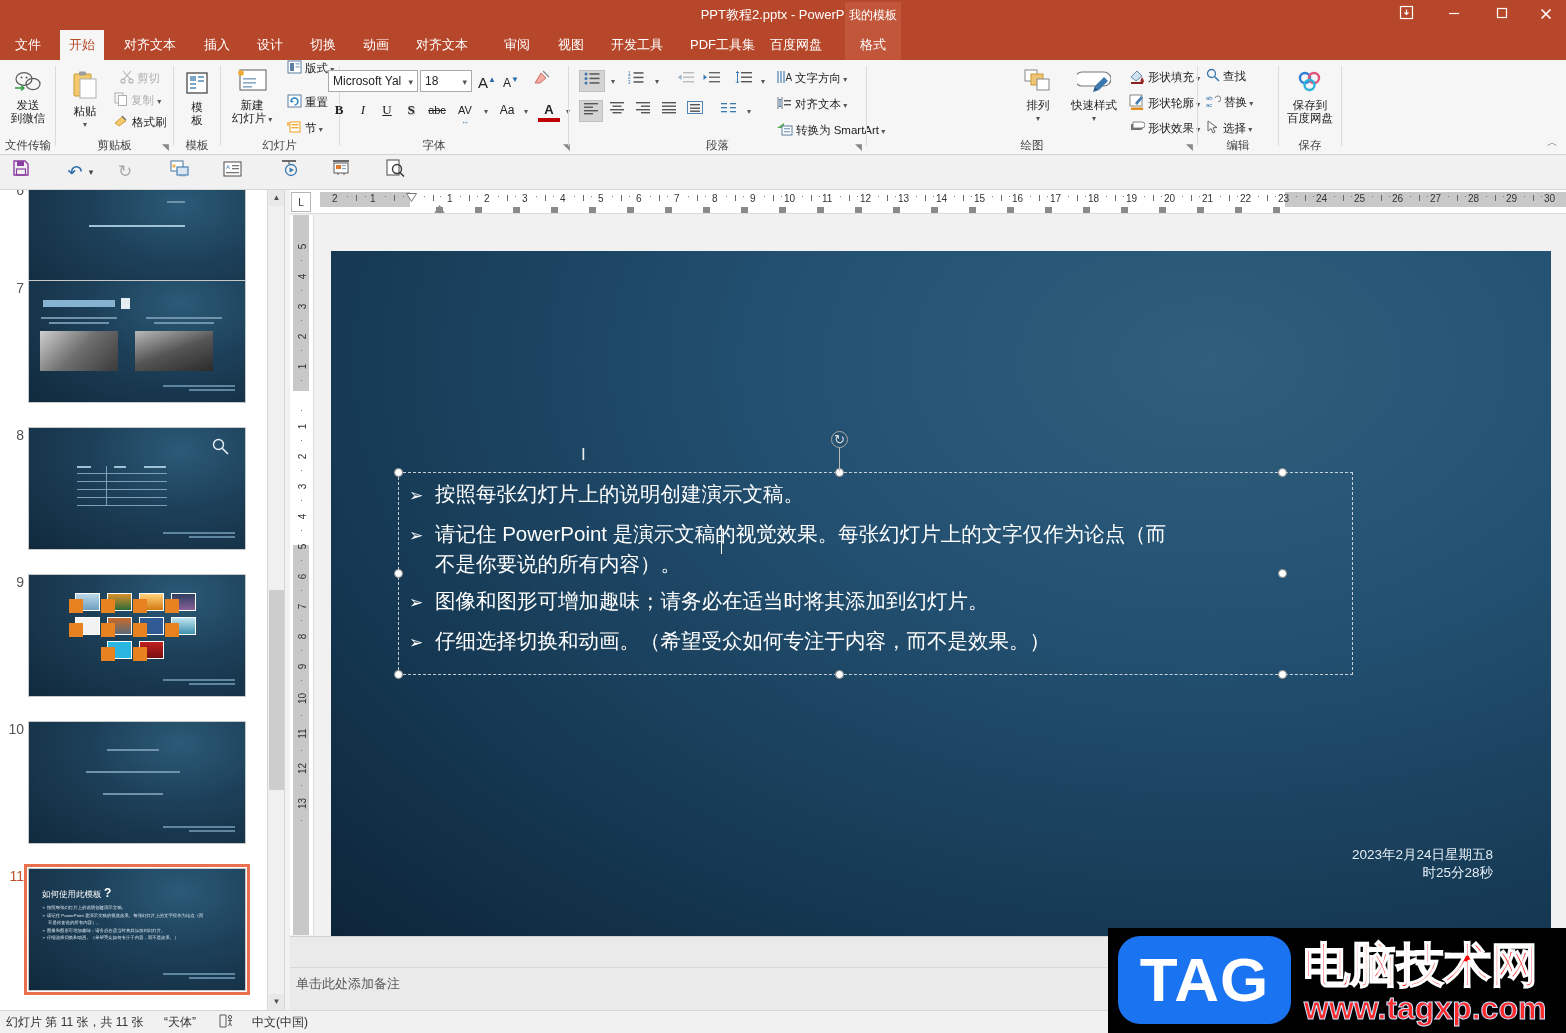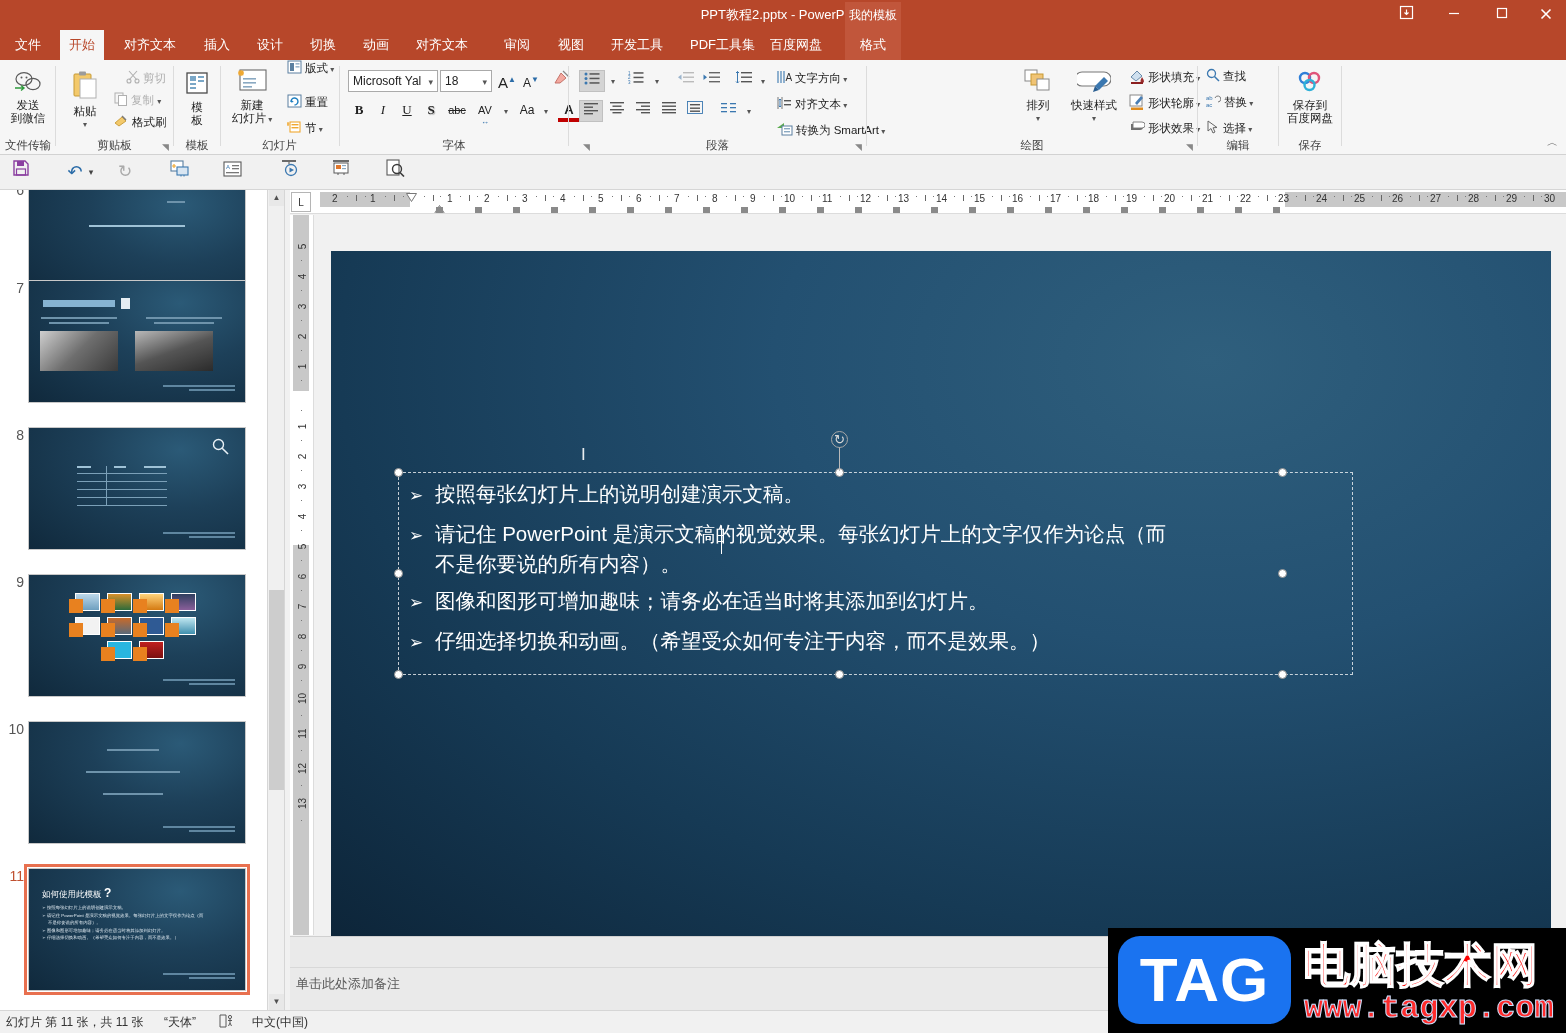--- a/index.html
+++ b/index.html
@@ -249,21 +249,21 @@
     letter-spacing:1px; font-family:"Liberation Sans", sans-serif;
   }
   #wm-cn {
     position:absolute; left:195px; top:6px; font-size:47px; font-weight:bold;
     color:#ff0000; -webkit-text-stroke:1.5px #ffffff; white-space:nowrap;
     font-family:"DejaVu Sans", sans-serif;
   }
   #wm-url {
     position:absolute; left:196px; top:62px; font-size:32px; font-weight:bold;
     color:#ff2b2b; -webkit-text-stroke:1px #cfe3ff; white-space:nowrap;
-    font-family:Liberation Mono, monospace;
+    font-family:Liberation Sans, sans-serif;
   }
 </style>
 </head>
 <body>
 
 <div id="titlebar">
   <div id="title-text">PPT教程2.pptx - PowerPoint</div>
   <div class="ctx-tab-label">我的模板</div>
   <div class="win-btn" id="btn-ribbondisplay">
     <svg width="15" height="15" viewBox="0 0 15 15">
@@ -342,21 +342,21 @@
       <span class="ico">
         <svg width="30" height="30" viewBox="0 0 30 30">
             <rect x="4" y="4" width="17" height="22" rx="1" fill="#f3c96b" stroke="#c79a35" stroke-width="1"></rect>
             <rect x="9" y="1.5" width="7" height="4" rx="1" fill="#9b9b9b"></rect>
             <rect x="10" y="9" width="16" height="19" fill="#fff" stroke="#b0b0b0" stroke-width="1"></rect>
           </svg>
       </span>
       <span>粘贴</span>
       <span class="caretsm" style="display:block">▾</span>
     </div>
-    <div class="smallbtn dis" style="left:70px; top:10px">
+    <div class="smallbtn dis" style="left:64px; top:10px">
       <span class="ico">
         <svg width="14" height="14" viewBox="0 0 14 14">
             <circle cx="3" cy="11" r="2" fill="none" stroke="#b0b0b0" stroke-width="1.1"></circle>
             <circle cx="11" cy="11" r="2" fill="none" stroke="#b0b0b0" stroke-width="1.1"></circle>
             <path d="M3 10 L11 1 M11 10 L3 1" stroke="#b0b0b0" stroke-width="1.1"></path>
           </svg>
       </span><span>剪切</span>
     </div>
     <div class="smallbtn dis" style="left:58px; top:32px">
       <span class="ico">
@@ -439,21 +439,21 @@
             <rect x="4.5" y="4" width="7" height="1.4" fill="#f0a830"></rect>
             <rect x="4.5" y="7" width="7" height="1.4" fill="#f0a830"></rect>
             <path d="M1 2 L1 6 M-0.3 4 L2.3 4" stroke="#f0a830" stroke-width="1.2"></path>
           </svg>
       </span><span>节</span><span class="caretsm"> ▾</span>
     </div>
     <div class="grp-title">幻灯片</div>
   </div>
   <div class="grp-sep" style="left:339px"></div>
 
-  <div class="grp" style="left:340px; width:228px">
+  <div class="grp" style="left:320px; width:228px">
     <div class="fontbox" style="left:8px; top:10px; width:90px; height:22px">
       <span>Microsoft Yal</span>
       <span class="caret" style="line-height:22px">▾</span>
     </div>
     <div class="fontbox" style="left:100px; top:10px; width:52px; height:22px">
       <span>18</span>
       <span class="caret" style="line-height:22px">▾</span>
     </div>
     <div class="fmtbtn" style="left:156px; top:10px; width:22px; height:22px; font-size:15px">A<sup style="font-size:8px;color:#2b6ca8">▲</sup></div>
     <div class="fmtbtn" style="left:180px; top:10px; width:22px; height:22px; font-size:12px">A<sup style="font-size:8px;color:#2b6ca8">▼</sup></div>
@@ -1137,20 +1137,24 @@
     <div class="handle" style="left:504px; top:217px"></div>
     <div class="handle" style="left:947px; top:217px"></div>
     <div class="handle" style="left:63px;  top:318px"></div>
     <div class="handle" style="left:947px; top:318px"></div>
     <div class="handle" style="left:63px;  top:419px"></div>
     <div class="handle" style="left:504px; top:419px"></div>
     <div class="handle" style="left:947px; top:419px"></div>
     <div id="rot-stem" style="left:508px; top:196px; height:24px"></div>
     <div id="rot-handle" style="left:500px; top:180px">↻</div>
 
+    <div id="slide-date">
+      <div>2023年2月24日星期五8</div>
+      <div>时25分28秒</div>
+    </div>
   </div>
 </div>
 
 <div id="notespane">
   <div id="notes-div"></div>
   <div id="notes-placeholder">单击此处添加备注</div>
 </div>
 
 <div id="statusbar">
   <div class="sb-item" style="left:6px">幻灯片 第 11 张，共 11 张</div>

